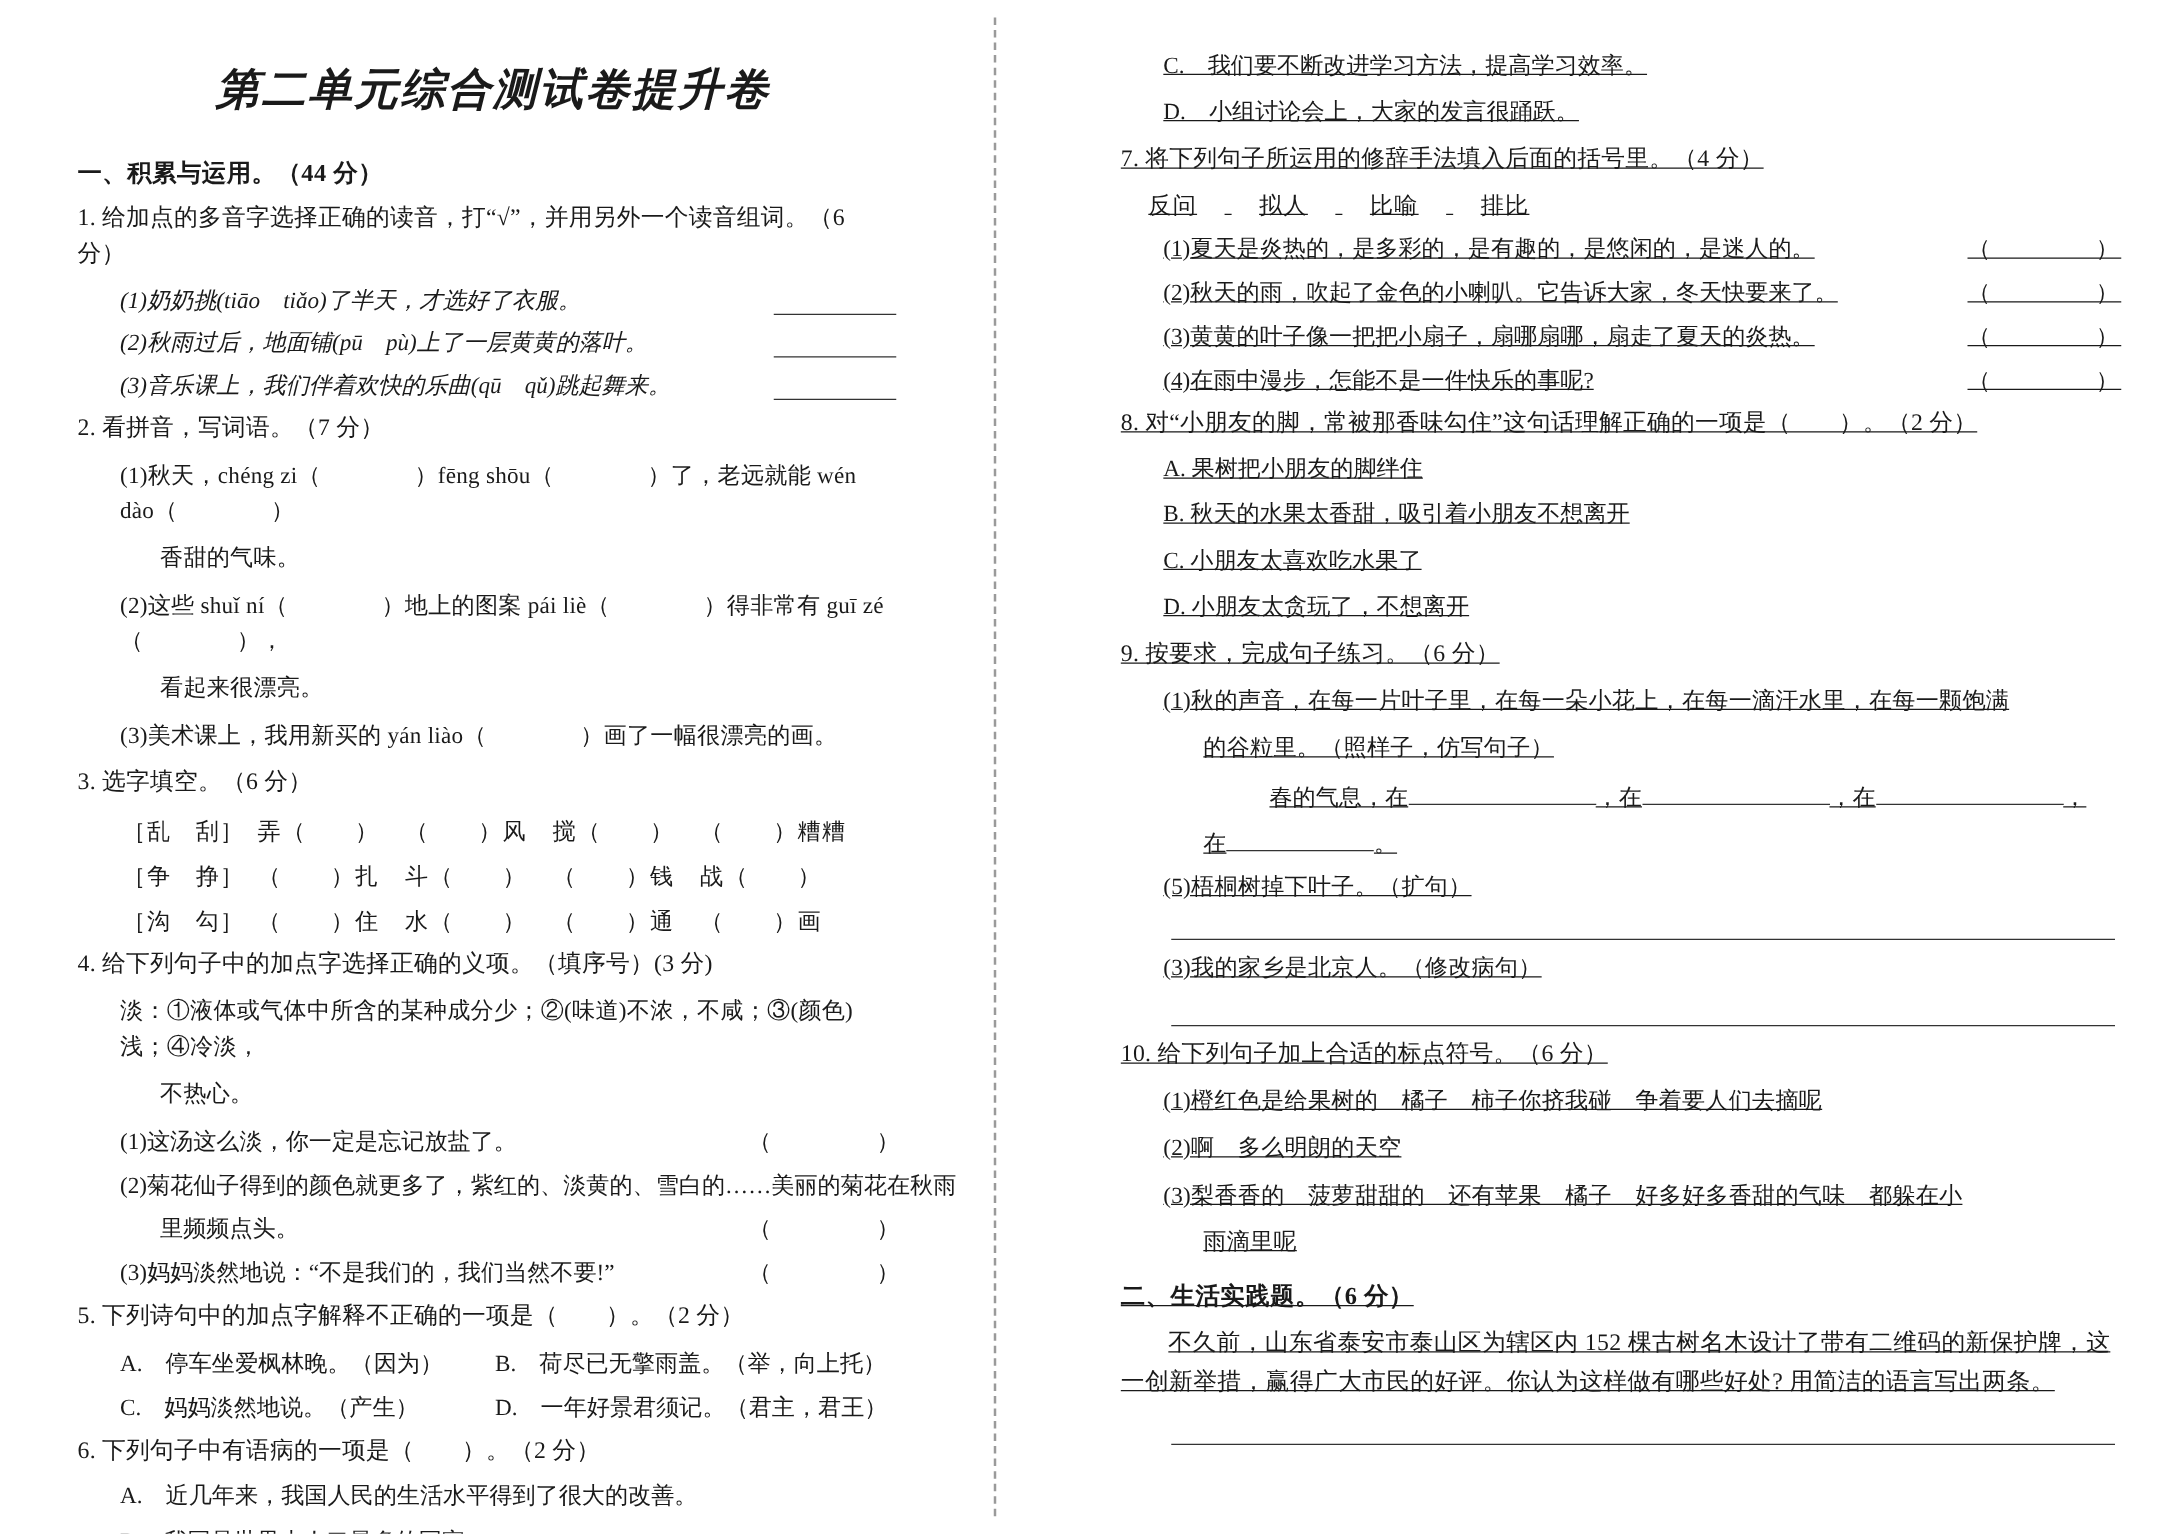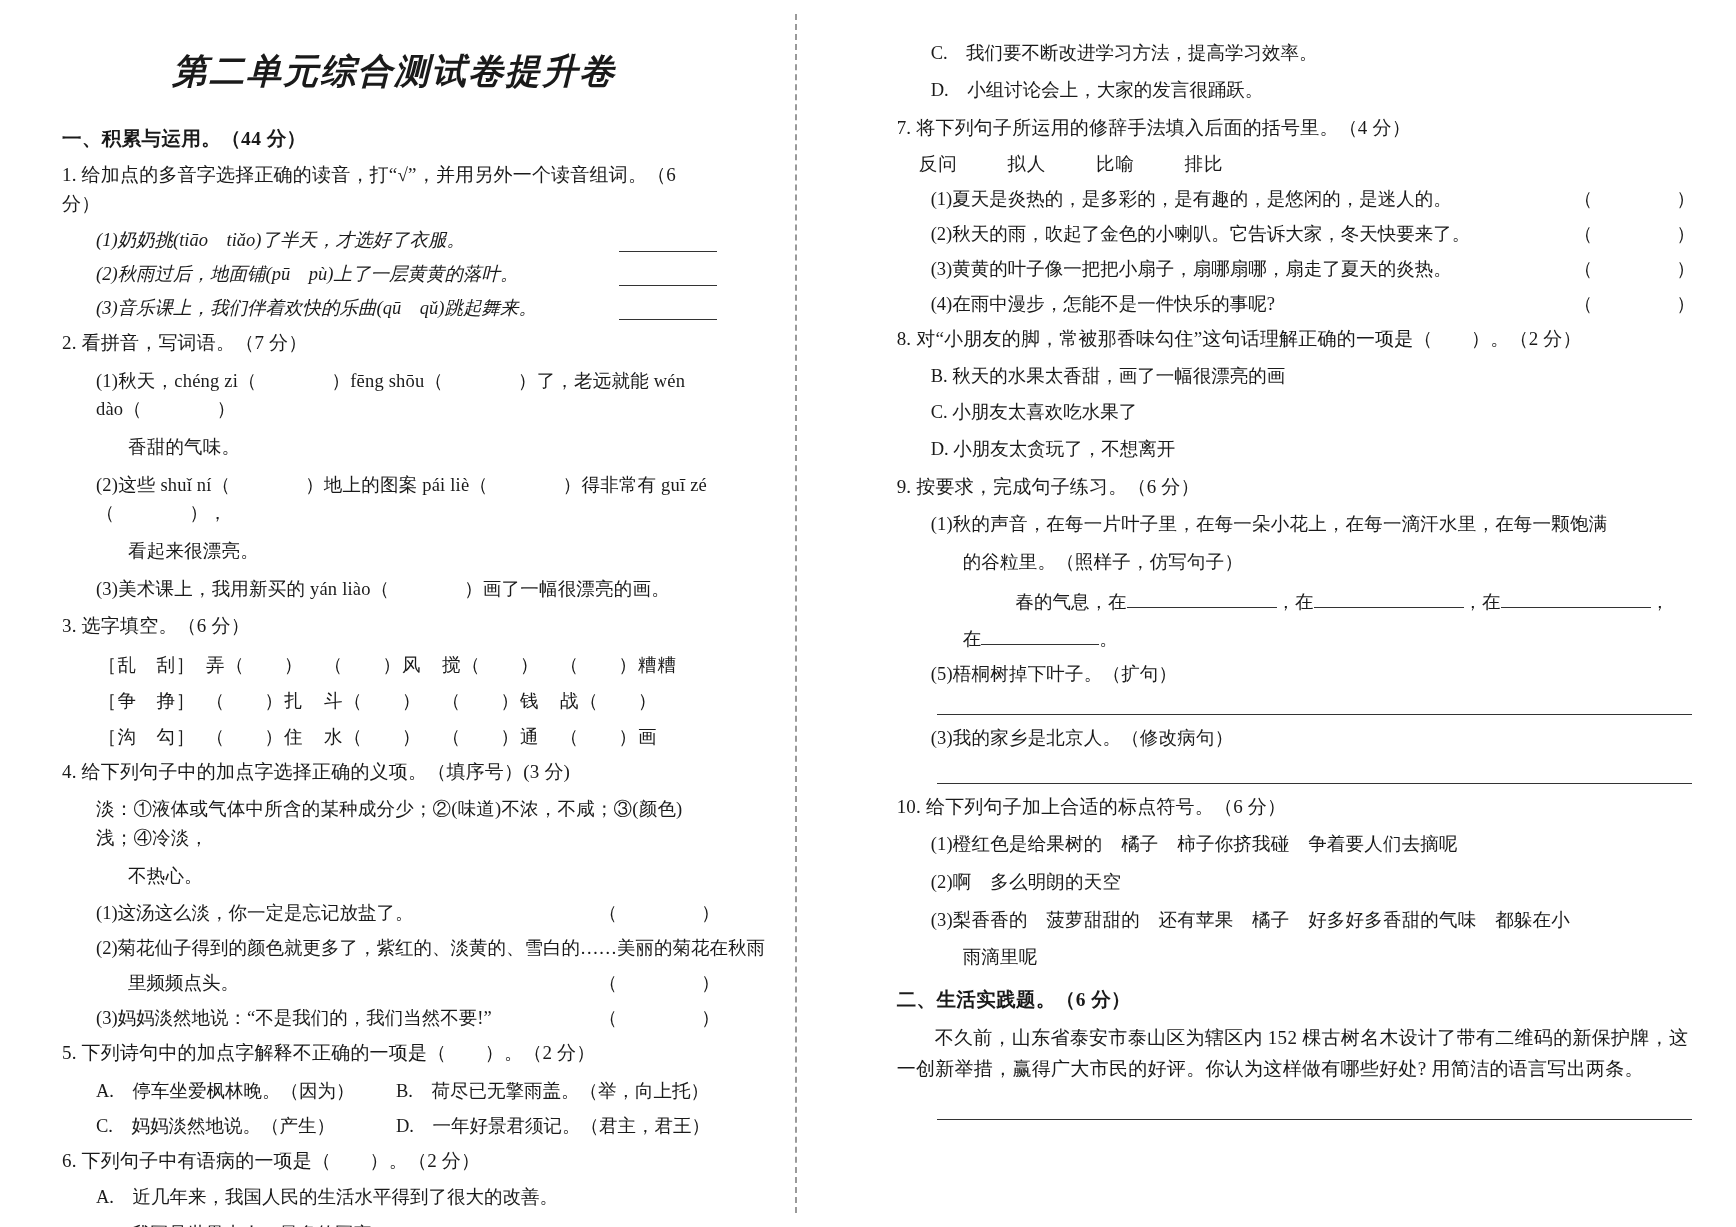--- a/index.html
+++ b/index.html
@@ -39,20 +39,21 @@
   }
   .divider {
     width: 0;
     border-left: 2px dashed #9a9a9a;
     margin: 14px 0 14px 0;
     height: 1199px;
   }
   .col-right {
     width: 944px;
     padding: 26px 44px 0 52px;
+    text-decoration: underline;
   }
 
   
   .paper-title {
     font-family: "Liberation Serif", "DejaVu Serif", serif;
     font-weight: bold;
     font-size: 35px;
     letter-spacing: 2px;
     text-align: center;
     margin: 22px 0 0 0;
@@ -329,21 +330,22 @@
         <span class="q7sp"></span>
         <span class="q7paren">（　　　　）</span>
       </div>
       <div class="q7row">
         <span class="q7txt">(4)在雨中漫步，怎能不是一件快乐的事呢?</span>
         <span class="q7sp"></span>
         <span class="q7paren">（　　　　）</span>
       </div>
 
       <div class="q">8. 对“小朋友的脚，常被那香味勾住”这句话理解正确的一项是（　　）。（2 分）</div>
-      <div class="opt">B. 秋天的水果太香甜，画了一幅很漂亮的画</div>
+      <div class="opt">A. 果树把小朋友的脚绊住</div>
+      <div class="opt">B. 秋天的水果太香甜，吸引着小朋友不想离开</div>
       <div class="opt">C. 小朋友太喜欢吃水果了</div>
       <div class="opt">D. 小朋友太贪玩了，不想离开</div>
 
       <div class="q">9. 按要求，完成句子练习。（6 分）</div>
       <div class="sub">(1)秋的声音，在每一片叶子里，在每一朵小花上，在每一滴汗水里，在每一颗饱满</div>
       <div class="sub indent2">的谷粒里。（照样子，仿写句子）</div>
       <div class="q9-fill">
         <span>春的气息，在</span><span class="blank-wide"></span><span>，在</span><span class="blank-wide"></span><span>，在</span><span class="blank-wide"></span><span>，</span>
       </div>
       <div class="q9-fill2">

